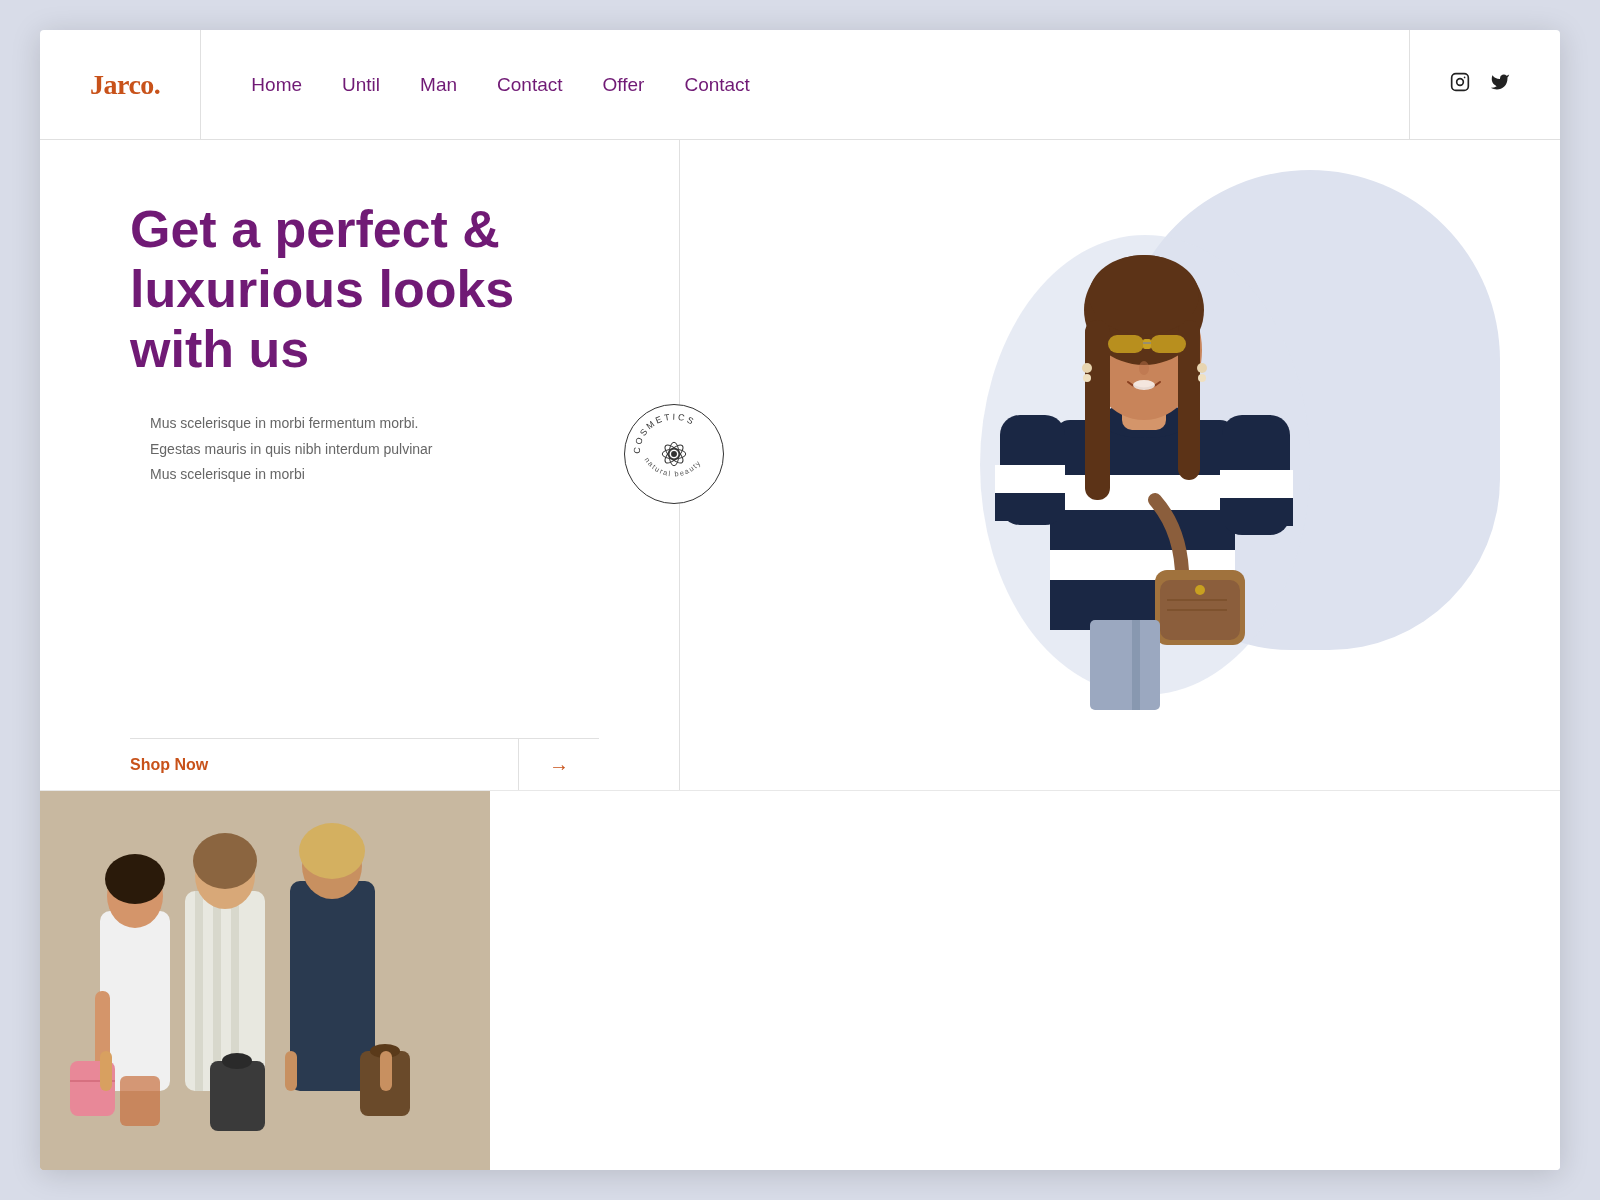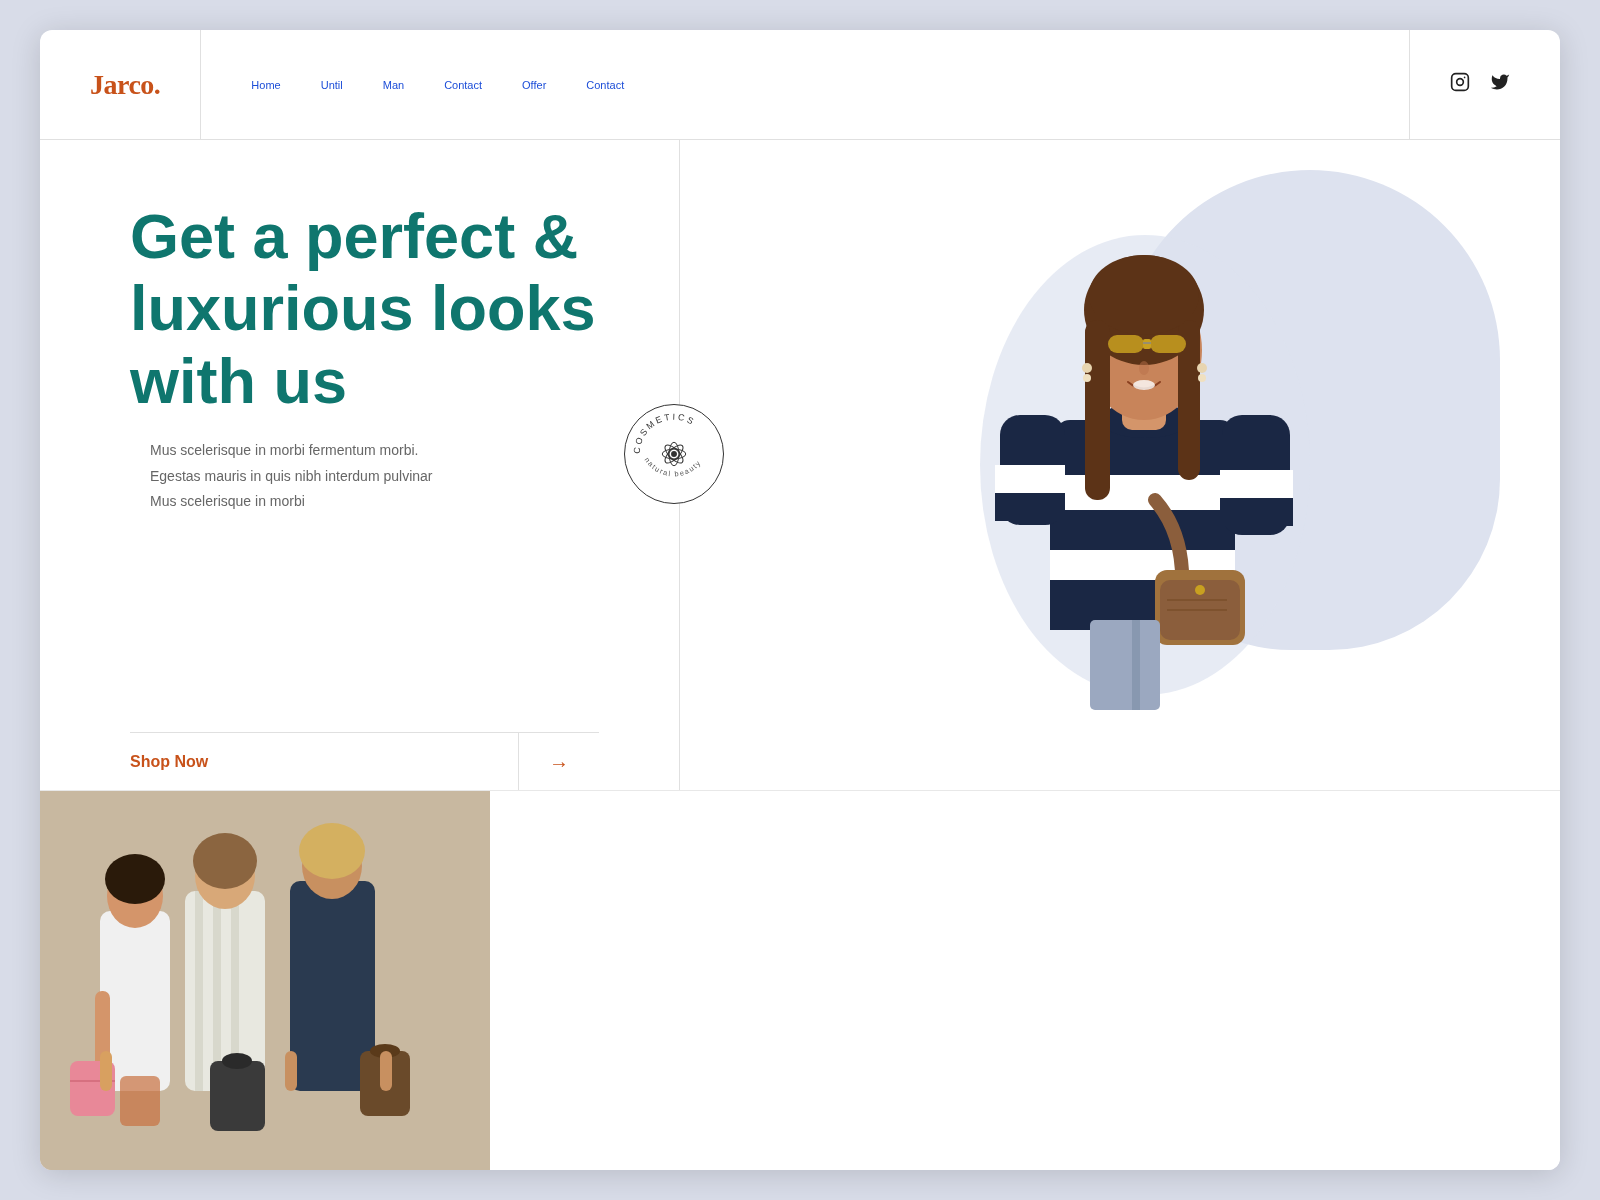--- a/index.html
+++ b/index.html
@@ -12,21 +12,21 @@
       overflow: hidden;
       display: flex;
       align-items: center;
       justify-content: center;
     }
 
     .browser-window {
       width: 1520px;
       height: 1140px;
       background: #ffffff;
-      border-radius: 12px;
+      border-radius: 4px;
       box-shadow: 0 4px 30px rgba(0,0,0,0.15);
       overflow: hidden;
       display: flex;
       flex-direction: column;
     }
 
     
     .header {
       display: flex;
       align-items: center;
@@ -56,22 +56,22 @@
     .nav {
       display: flex;
       align-items: center;
       gap: 40px;
       padding-left: 50px;
       flex: 1;
       font-family: Arial, sans-serif;
     }
 
     .nav-item {
-      font-size: 11px;
-      color: #1d4ed8;
+      font-size: 19px;
+      color: #701a75;
       cursor: pointer;
       text-decoration: none;
     }
 
     .social-icons {
       display: flex;
       align-items: center;
       gap: 20px;
       padding-left: 40px;
       border-left: 1px solid #e0e0e0;
@@ -96,25 +96,25 @@
       flex: 0 0 640px;
       display: flex;
       flex-direction: column;
       justify-content: center;
       padding: 60px 80px 0 90px;
       position: relative;
       border-right: 1px solid #e0e0e0;
     }
 
     .hero-headline {
-      font-size: 63px;
+      font-size: 52px;
       font-weight: 900;
-      color: #0f766e;
+      color: #701a75;
       line-height: 1.15;
-      margin-bottom: 21px;
+      margin-bottom: 32px;
       font-family: Arial, sans-serif;
     }
 
     .hero-body {
       font-size: 14px;
       color: #666;
       line-height: 1.8;
       font-family: Arial, sans-serif;
       margin-bottom: 60px;
       margin-left: 20px;
@@ -144,21 +144,21 @@
       align-items: center;
       justify-content: center;
       position: relative;
       background: white;
     }
 
     
     .shop-now-area {
       display: flex;
       border-top: 1px solid #e0e0e0;
-      height: 58px;
+      height: 52px;
       margin-top: auto;
     }
 
     .shop-now-left {
       flex: 1;
       display: flex;
       align-items: center;
       padding-left: 0;
       border-right: 1px solid #e0e0e0;
     }

